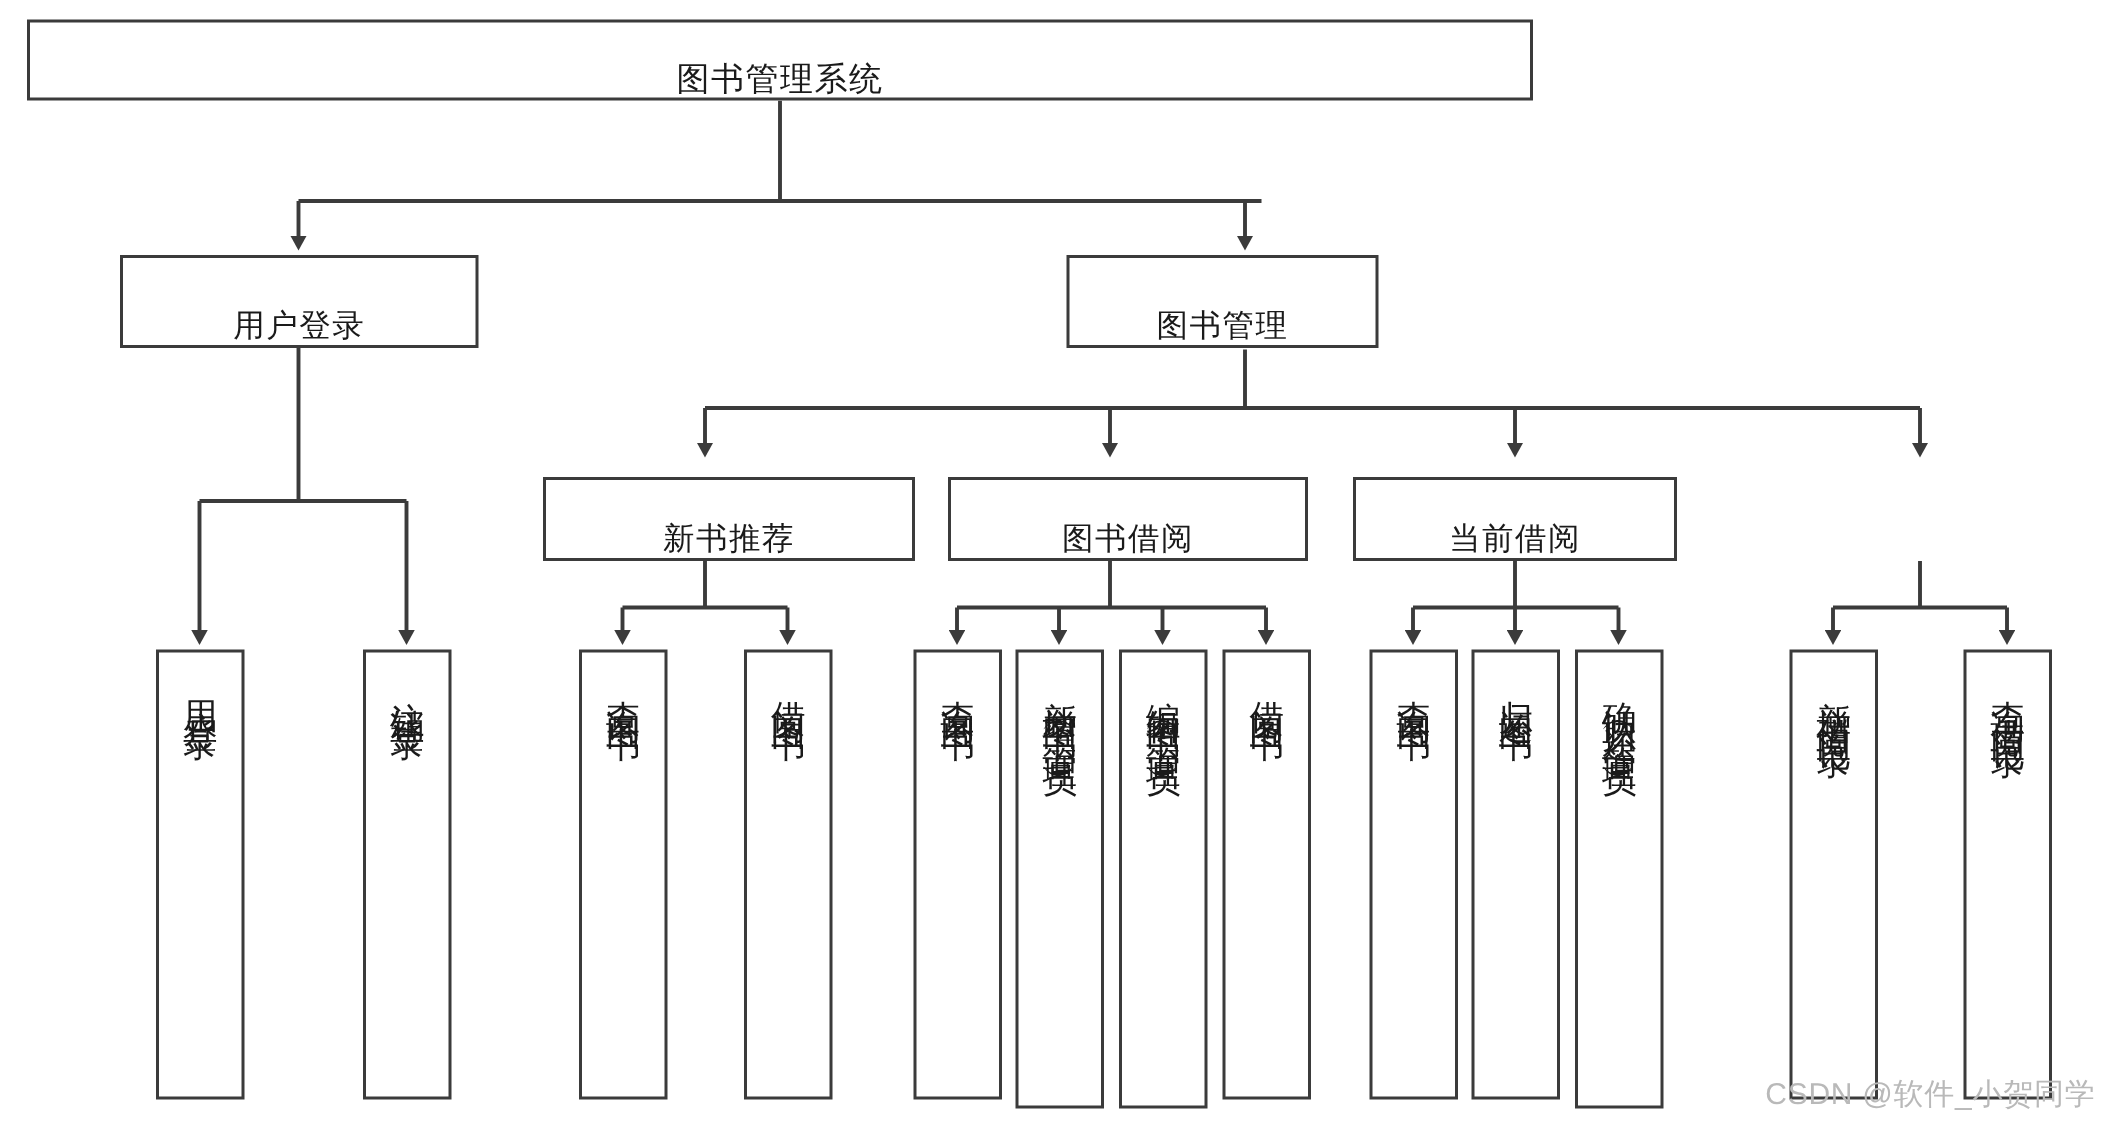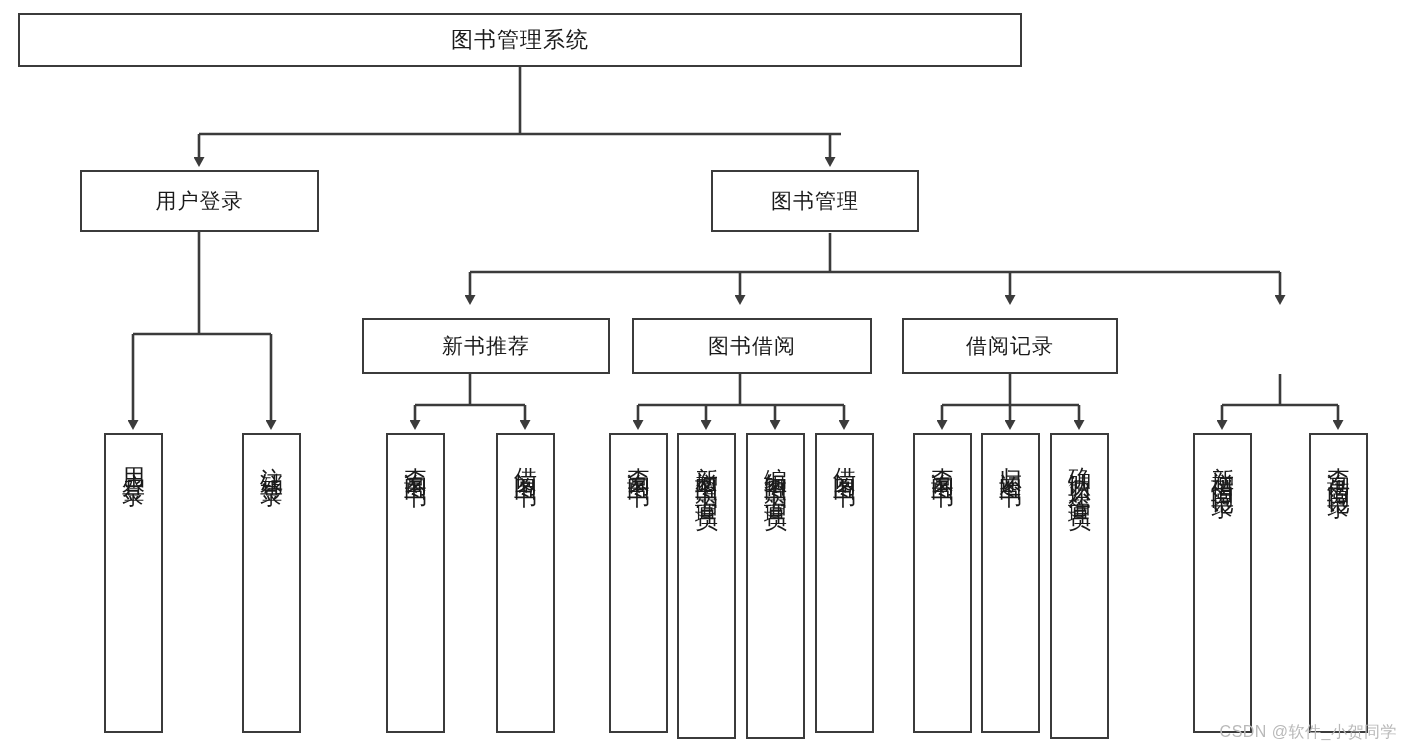--- a/index.html
+++ b/index.html
@@ -25,21 +25,21 @@
     width: 1405px;
     height: 747px;
     pointer-events: none;
   }
   .node {
     position: absolute;
     box-sizing: border-box;
     border: 2px solid #3b3b3b;
     background: #ffffff;
     display: flex;
-    align-items: center;
+    align-items: flex-end;
     justify-content: center;
     color: #1a1a1a;
   }
   .node .label {
     display: block;
     text-align: center;
     line-height: 1.15;
   }
   
   .node.h .label {
@@ -61,21 +61,21 @@
     text-orientation: upright;
     font-size: 23px;
     line-height: 1.0;
     letter-spacing: 6px;
     white-space: nowrap;
   }
   .watermark {
     position: absolute;
     right: 8px;
     bottom: 4px;
-    font-size: 16px;
+    font-size: 20px;
     color: #b9b9b9;
     letter-spacing: 0.5px;
     white-space: nowrap;
     z-index: 5;
   }
 </style>
 </head>
 <body>
 
 <div id="canvas">
@@ -141,21 +141,21 @@
     <span class="label">图书管理</span>
   </div>
 
   <div class="node h" style="left:362px; top:318px; width:248px; height:56px;">
     <span class="label">新书推荐</span>
   </div>
   <div class="node h" style="left:632px; top:318px; width:240px; height:56px;">
     <span class="label">图书借阅</span>
   </div>
   <div class="node h" style="left:902px; top:318px; width:216px; height:56px;">
-    <span class="label">借阅记录</span>
+    <span class="label">当前借阅</span>
   </div>
 
   <div class="node v" style="left:104px; top:433px; width:59px; height:300px;">
     <span class="label">用户登录</span>
   </div>
   <div class="node v" style="left:242px; top:433px; width:59px; height:300px;">
     <span class="label">注销登录</span>
   </div>
 
   <div class="node v" style="left:386px; top:433px; width:59px; height:300px;">

